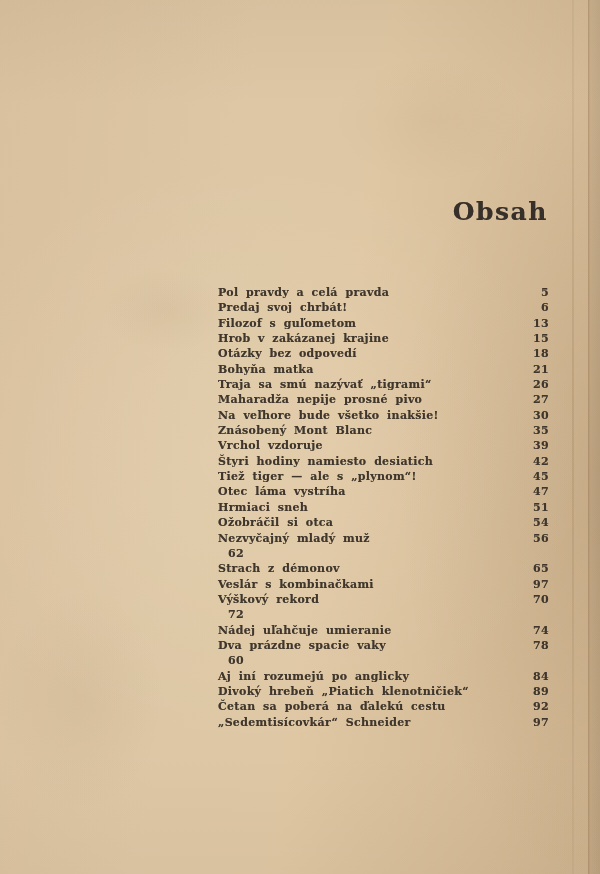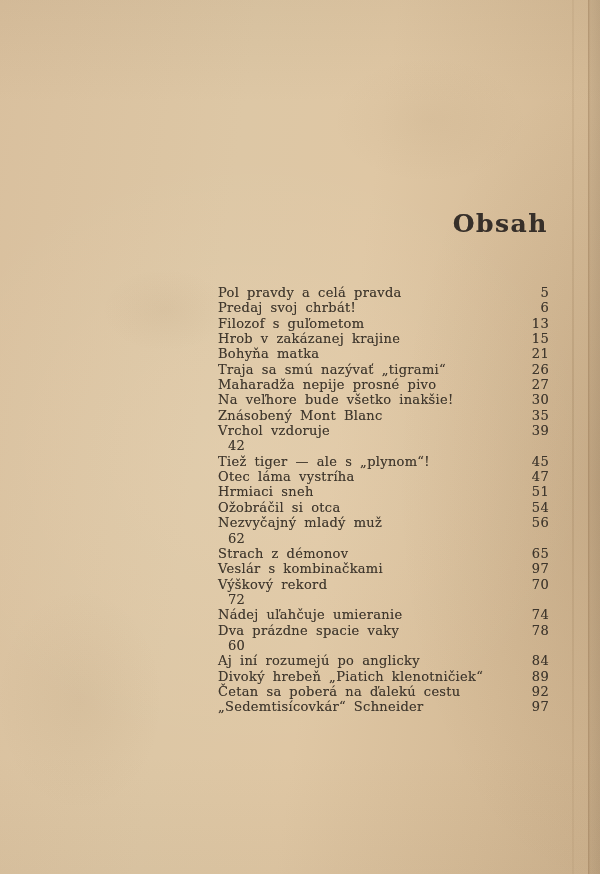--- a/index.html
+++ b/index.html
@@ -31,38 +31,39 @@
   }
   .edge-strip {
     position: absolute;
     left: 588px; top: 0;
     width: 12px; height: 100%;
     background: linear-gradient(90deg, rgba(125,92,58,0.40) 0px, rgba(125,92,58,0.14) 2px, rgba(60,40,20,0.08) 3px, rgba(60,40,20,0.12) 100%);
     pointer-events: none;
   }
   .title {
     position: absolute;
-    top: 210px;
+    top: 198px;
     right: 52px;
     margin: 0;
     font-size: 25px;
     font-weight: 600;
     letter-spacing: 1.5px;
     line-height: 1.1;
     color: #37302a;
     text-shadow: 0 0 0.6px rgba(55,48,42,0.55);
   }
   .toc {
     position: absolute;
     left: 218px;
     top: 285px;
     width: 331px;
-    font-size: 13px;
+    font-size: 11px;
     color: #3f372d;
     text-shadow: 0 0 0.6px rgba(63,55,45,0.5);
+    font-weight: bold;
   }
   .toc-row {
     display: flex;
     justify-content: space-between;
     align-items: baseline;
     height: 15.35px;
     line-height: 15.35px;
     white-space: nowrap;
   }
   .toc-title {
@@ -92,20 +93,24 @@
       </div>
       <div class="toc-row">
         <span class="toc-title">Filozof s guľometom</span>
         <span class="toc-page">13</span>
       </div>
       <div class="toc-row">
         <span class="toc-title">Hrob v zakázanej krajine</span>
         <span class="toc-page">15</span>
       </div>
       <div class="toc-row">
+        <span class="toc-title">Otázky bez odpovedí</span>
+        <span class="toc-page">18</span>
+      </div>
+      <div class="toc-row">
         <span class="toc-title">Bohyňa matka</span>
         <span class="toc-page">21</span>
       </div>
       <div class="toc-row">
         <span class="toc-title">Traja sa smú nazývať „tigrami“</span>
         <span class="toc-page">26</span>
       </div>
       <div class="toc-row">
         <span class="toc-title">Maharadža nepije prosné pivo</span>
         <span class="toc-page">27</span>
@@ -116,20 +121,21 @@
       </div>
       <div class="toc-row">
         <span class="toc-title">Znásobený Mont Blanc</span>
         <span class="toc-page">35</span>
       </div>
       <div class="toc-row">
         <span class="toc-title">Vrchol vzdoruje</span>
         <span class="toc-page">39</span>
       </div>
       <div class="toc-row">
+        <span class="toc-title">Štyri hodiny namiesto desiatich</span>
         <span class="toc-page">42</span>
       </div>
       <div class="toc-row">
         <span class="toc-title">Tiež tiger — ale s „plynom“!</span>
         <span class="toc-page">45</span>
       </div>
       <div class="toc-row">
         <span class="toc-title">Otec láma vystríha</span>
         <span class="toc-page">47</span>
       </div>

